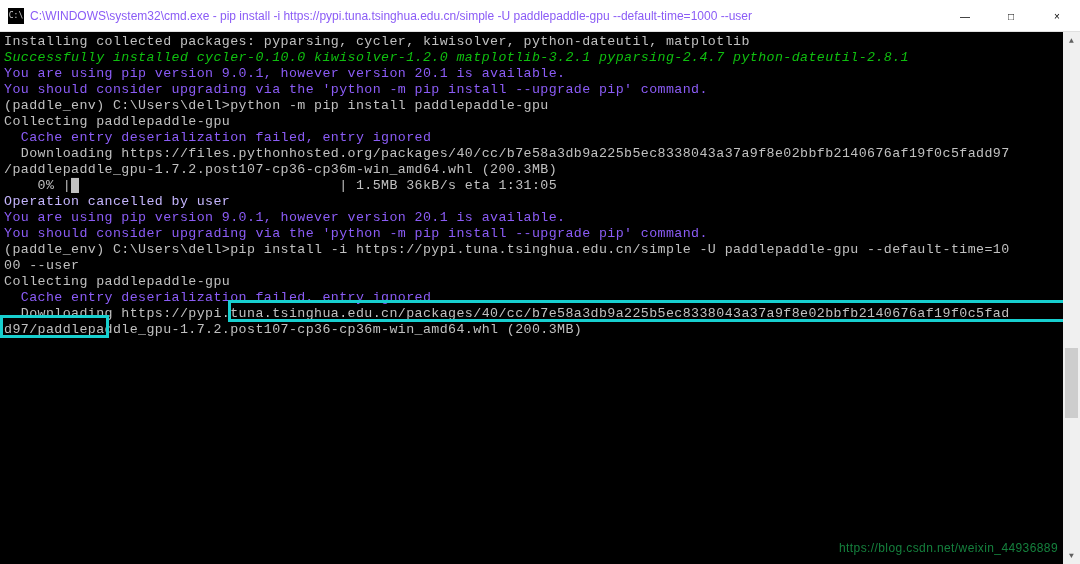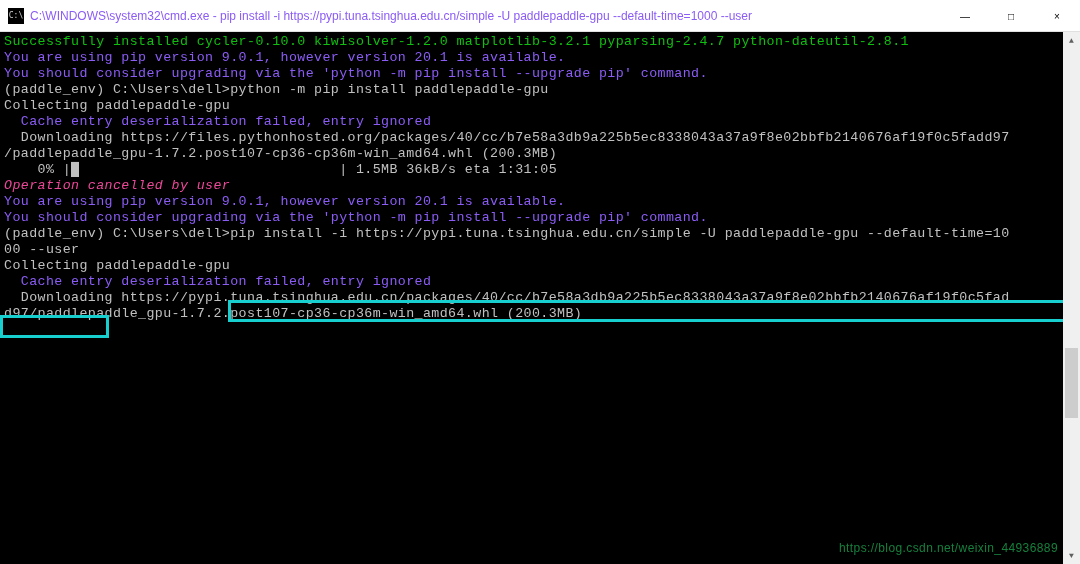--- a/index.html
+++ b/index.html
@@ -71,23 +71,23 @@
       color: #c0c0c0;
       padding: 2px 4px;
       font-size: 13.3px;
       line-height: 16px;
       letter-spacing: 0.4px;
       overflow: hidden;
       position: relative;
     }
     .line { white-space: pre; }
     .gray { color: #c0c0c0; }
-    .green { color: #0fbf0f; }
+    .green { color: #0fbf0f; font-style: italic; }
     .yellow { color: #8b5cf6; }
-    .red { color: #ec4899; font-style: italic; }
+    .red { color: #c4b5fd; }
     .highlight-box {
       position: absolute;
       border: 3px solid #17cfcf;
       pointer-events: none;
     }
     .hbox1 {
       left: 228px;
       top: 268px;
       width: 847px;
       height: 22px;
@@ -147,20 +147,21 @@
     <span class="titlebar-icon">C:\</span>
     <span class="titlebar-text">C:\WINDOWS\system32\cmd.exe - pip  install -i https://pypi.tuna.tsinghua.edu.cn/simple -U paddlepaddle-gpu --default-time=1000 --user</span>
     <div class="window-controls">
       <div class="win-btn">—</div>
       <div class="win-btn">□</div>
       <div class="win-btn close">×</div>
     </div>
   </div>
 
   <div class="terminal">
+    <div class="line gray">Installing collected packages: pyparsing, cycler, kiwisolver, python-dateutil, matplotlib</div>
     <div class="line green">Successfully installed cycler-0.10.0 kiwisolver-1.2.0 matplotlib-3.2.1 pyparsing-2.4.7 python-dateutil-2.8.1</div>
     <div class="line yellow">You are using pip version 9.0.1, however version 20.1 is available.</div>
     <div class="line yellow">You should consider upgrading via the 'python -m pip install --upgrade pip' command.</div>
     <div class="line"></div>
     <div class="line gray">(paddle_env) C:\Users\dell&gt;python -m pip install paddlepaddle-gpu</div>
     <div class="line gray">Collecting paddlepaddle-gpu</div>
     <div class="line yellow">  Cache entry deserialization failed, entry ignored</div>
     <div class="line gray">  Downloading https://files.pythonhosted.org/packages/40/cc/b7e58a3db9a225b5ec8338043a37a9f8e02bbfb2140676af19f0c5fadd97</div>
     <div class="line gray">/paddlepaddle_gpu-1.7.2.post107-cp36-cp36m-win_amd64.whl (200.3MB)</div>
     <div class="line gray">    0% |█                               | 1.5MB 36kB/s eta 1:31:05</div>

